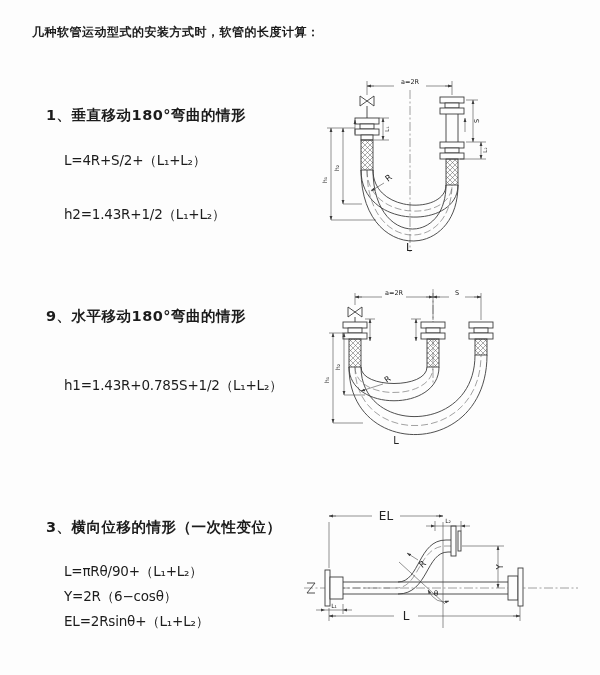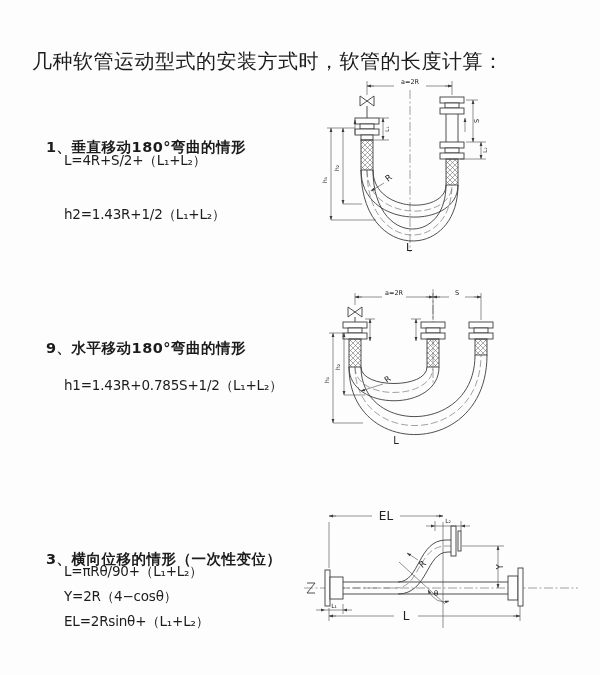--- a/index.html
+++ b/index.html
@@ -1,20 +1,20 @@
 <!DOCTYPE html>
 <html><head>
 <meta charset="utf-8">
 <style>
   html,body{margin:0;padding:0;background:#e8e8e8;}
   #page{position:relative;width:600px;height:675px;background:#fdfdfd;overflow:hidden;
         font-family:"DejaVu Sans","Liberation Sans",sans-serif;color:#1c1c1c;}
   .abs{position:absolute;white-space:nowrap;}
-  .title{font-size:20px;font-weight:normal;letter-spacing:.5px;margin-top:24px;}
-  .heading{font-size:14.5px;font-weight:bold;letter-spacing:.5px;margin-top:32px;}
+  .title{font-size:12px;font-weight:bold;letter-spacing:.5px;}
+  .heading{font-size:14.5px;font-weight:bold;letter-spacing:.5px;}
   .formula{font-size:13.5px;letter-spacing:-0.2px;font-weight:500;margin-top:17px;}
   svg{position:absolute;overflow:visible;}
   .ol{stroke:#3c3c3c;stroke-width:.9;fill:none;}
   .fl{stroke:#3c3c3c;stroke-width:.9;fill:#fdfdfd;}
   .dl{stroke:#4a4a4a;stroke-width:.6;fill:none;}
   .cl{stroke:#555;stroke-width:.55;fill:none;stroke-dasharray:9 2.5 2 2.5;}
   .hc{stroke:#555;stroke-width:.55;fill:none;stroke-dasharray:7 3;}
   .lbl{fill:#222;}
 </style>
 </head>
@@ -26,21 +26,21 @@
 
   <div class="abs heading" style="left:46px;top:106px">1、垂直移动180°弯曲的情形</div>
   <div class="abs formula" style="left:64px;top:135px">L=4R+S/2+（L₁+L₂）</div>
   <div class="abs formula" style="left:64px;top:189px">h2=1.43R+1/2（L₁+L₂）</div>
 
   <div class="abs heading" style="left:46px;top:307px">9、水平移动180°弯曲的情形</div>
   <div class="abs formula" style="left:64px;top:360px">h1=1.43R+0.785S+1/2（L₁+L₂）</div>
 
   <div class="abs heading" style="left:46px;top:518px">3、横向位移的情形（一次性变位）</div>
   <div class="abs formula" style="left:64px;top:546px">L=πRθ/90+（L₁+L₂）</div>
-  <div class="abs formula" style="left:64px;top:571px">Y=2R（4−cosθ）</div>
+  <div class="abs formula" style="left:64px;top:571px">Y=2R（6−cosθ）</div>
   <div class="abs formula" style="left:64px;top:596px">EL=2Rsinθ+（L₁+L₂）</div>
 
   <svg style="left:300px;top:70px" width="290" height="190" viewBox="0 0 290 190">
     <defs>
       <marker id="ar" viewBox="0 0 10 10" refX="9.5" refY="5" markerWidth="7" markerHeight="7" orient="auto-start-reverse">
         <path d="M0,1.6 L10,5 L0,8.4 Z" fill="#3c3c3c"></path>
       </marker>
       <pattern id="braid" width="5" height="5" patternUnits="userSpaceOnUse">
         <path d="M0,5 L5,0 M0,0 L5,5" stroke="#5a5a5a" stroke-width="0.5"></path>
       </pattern>

